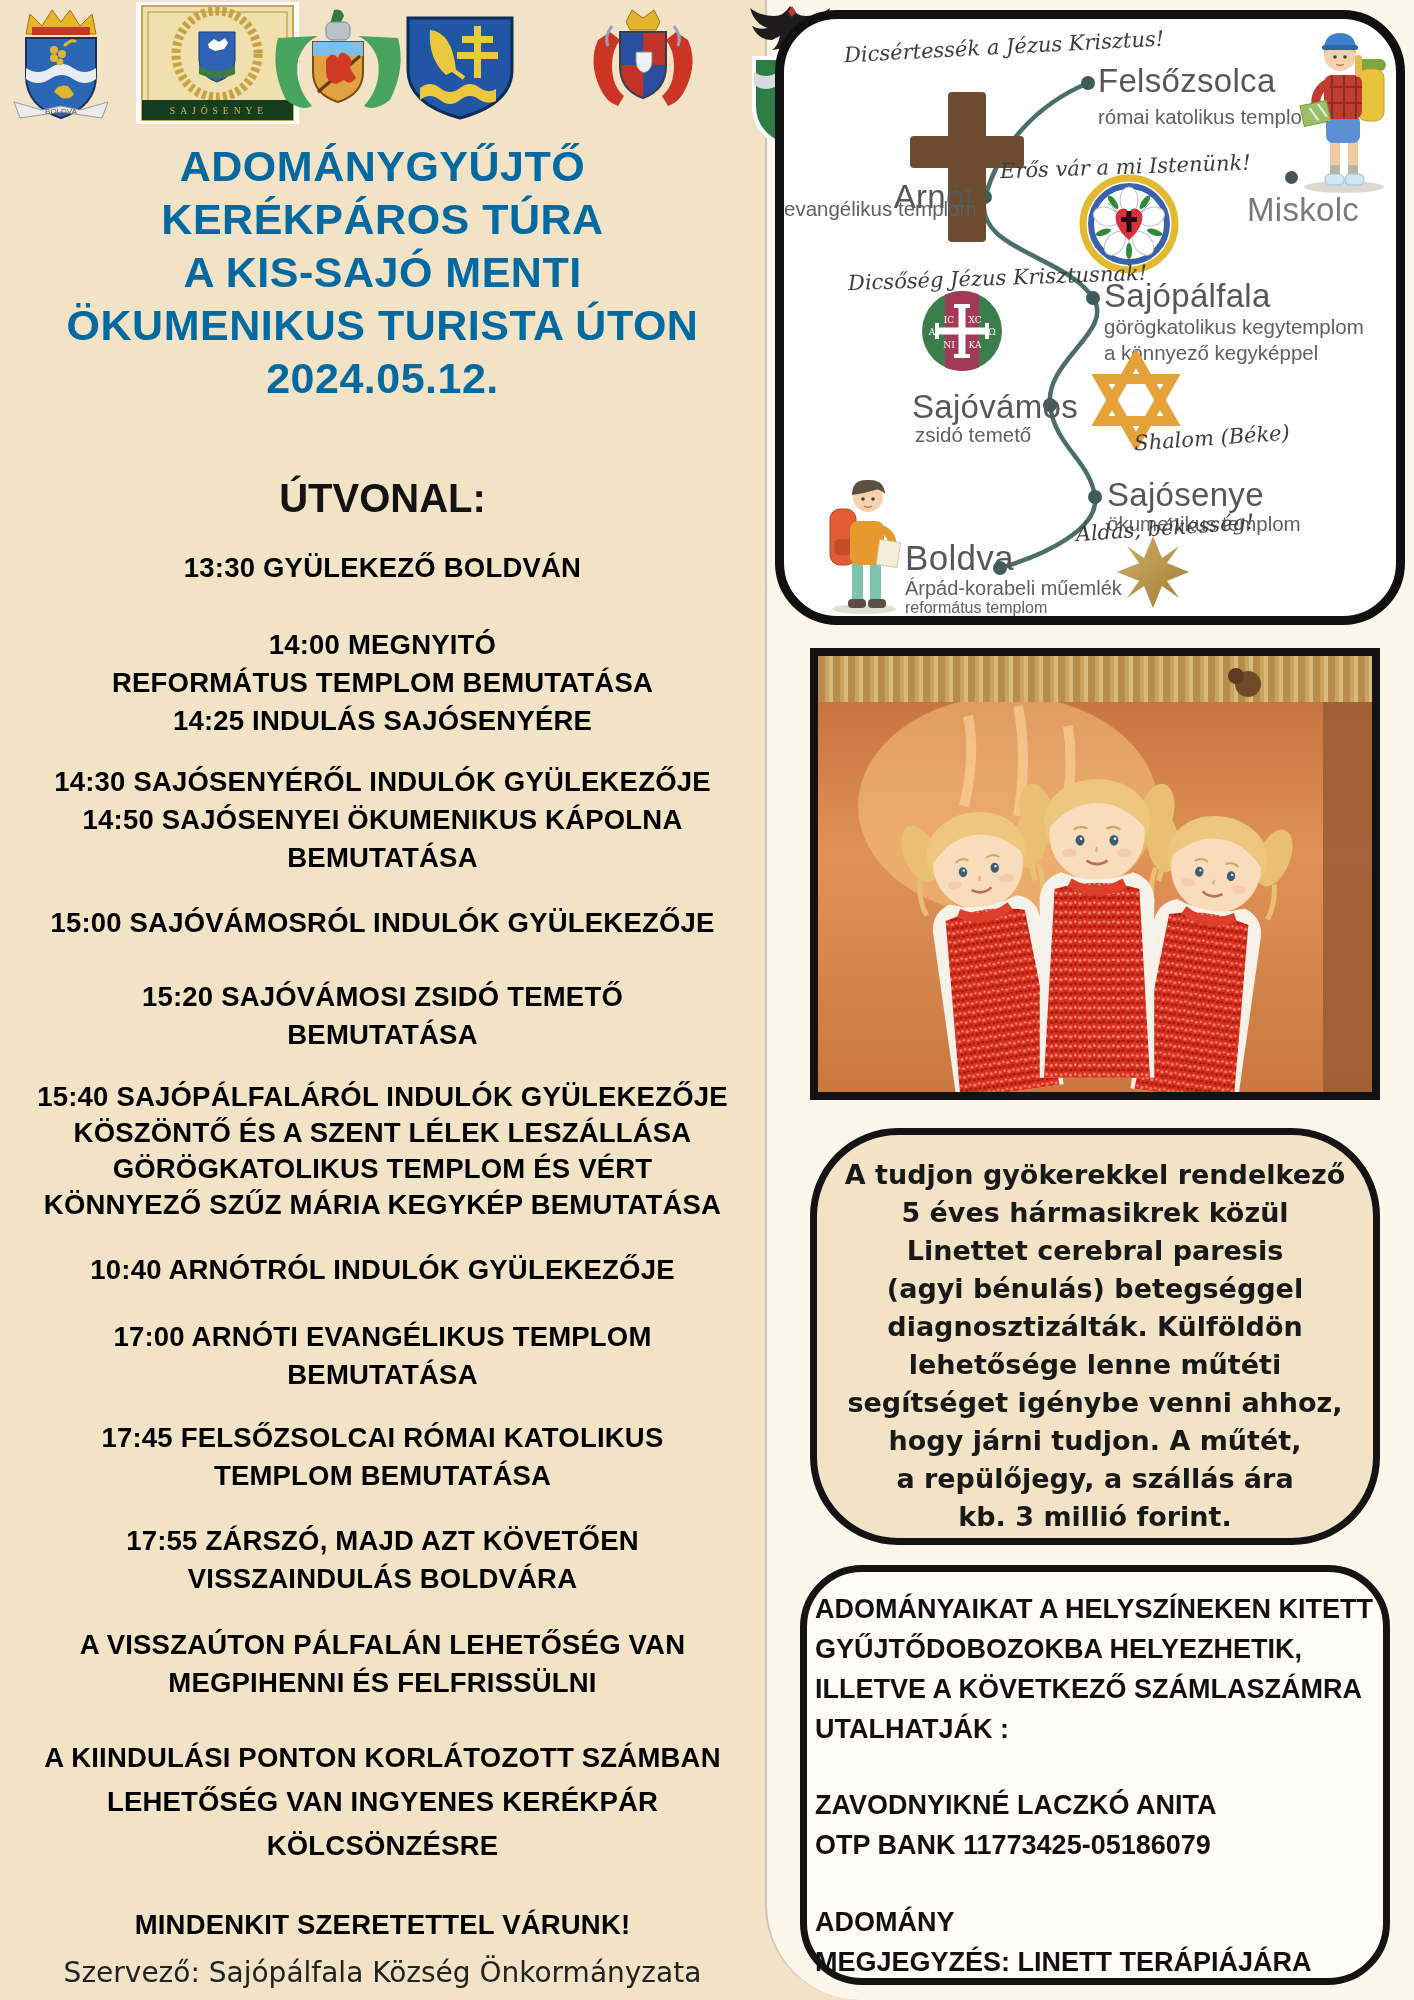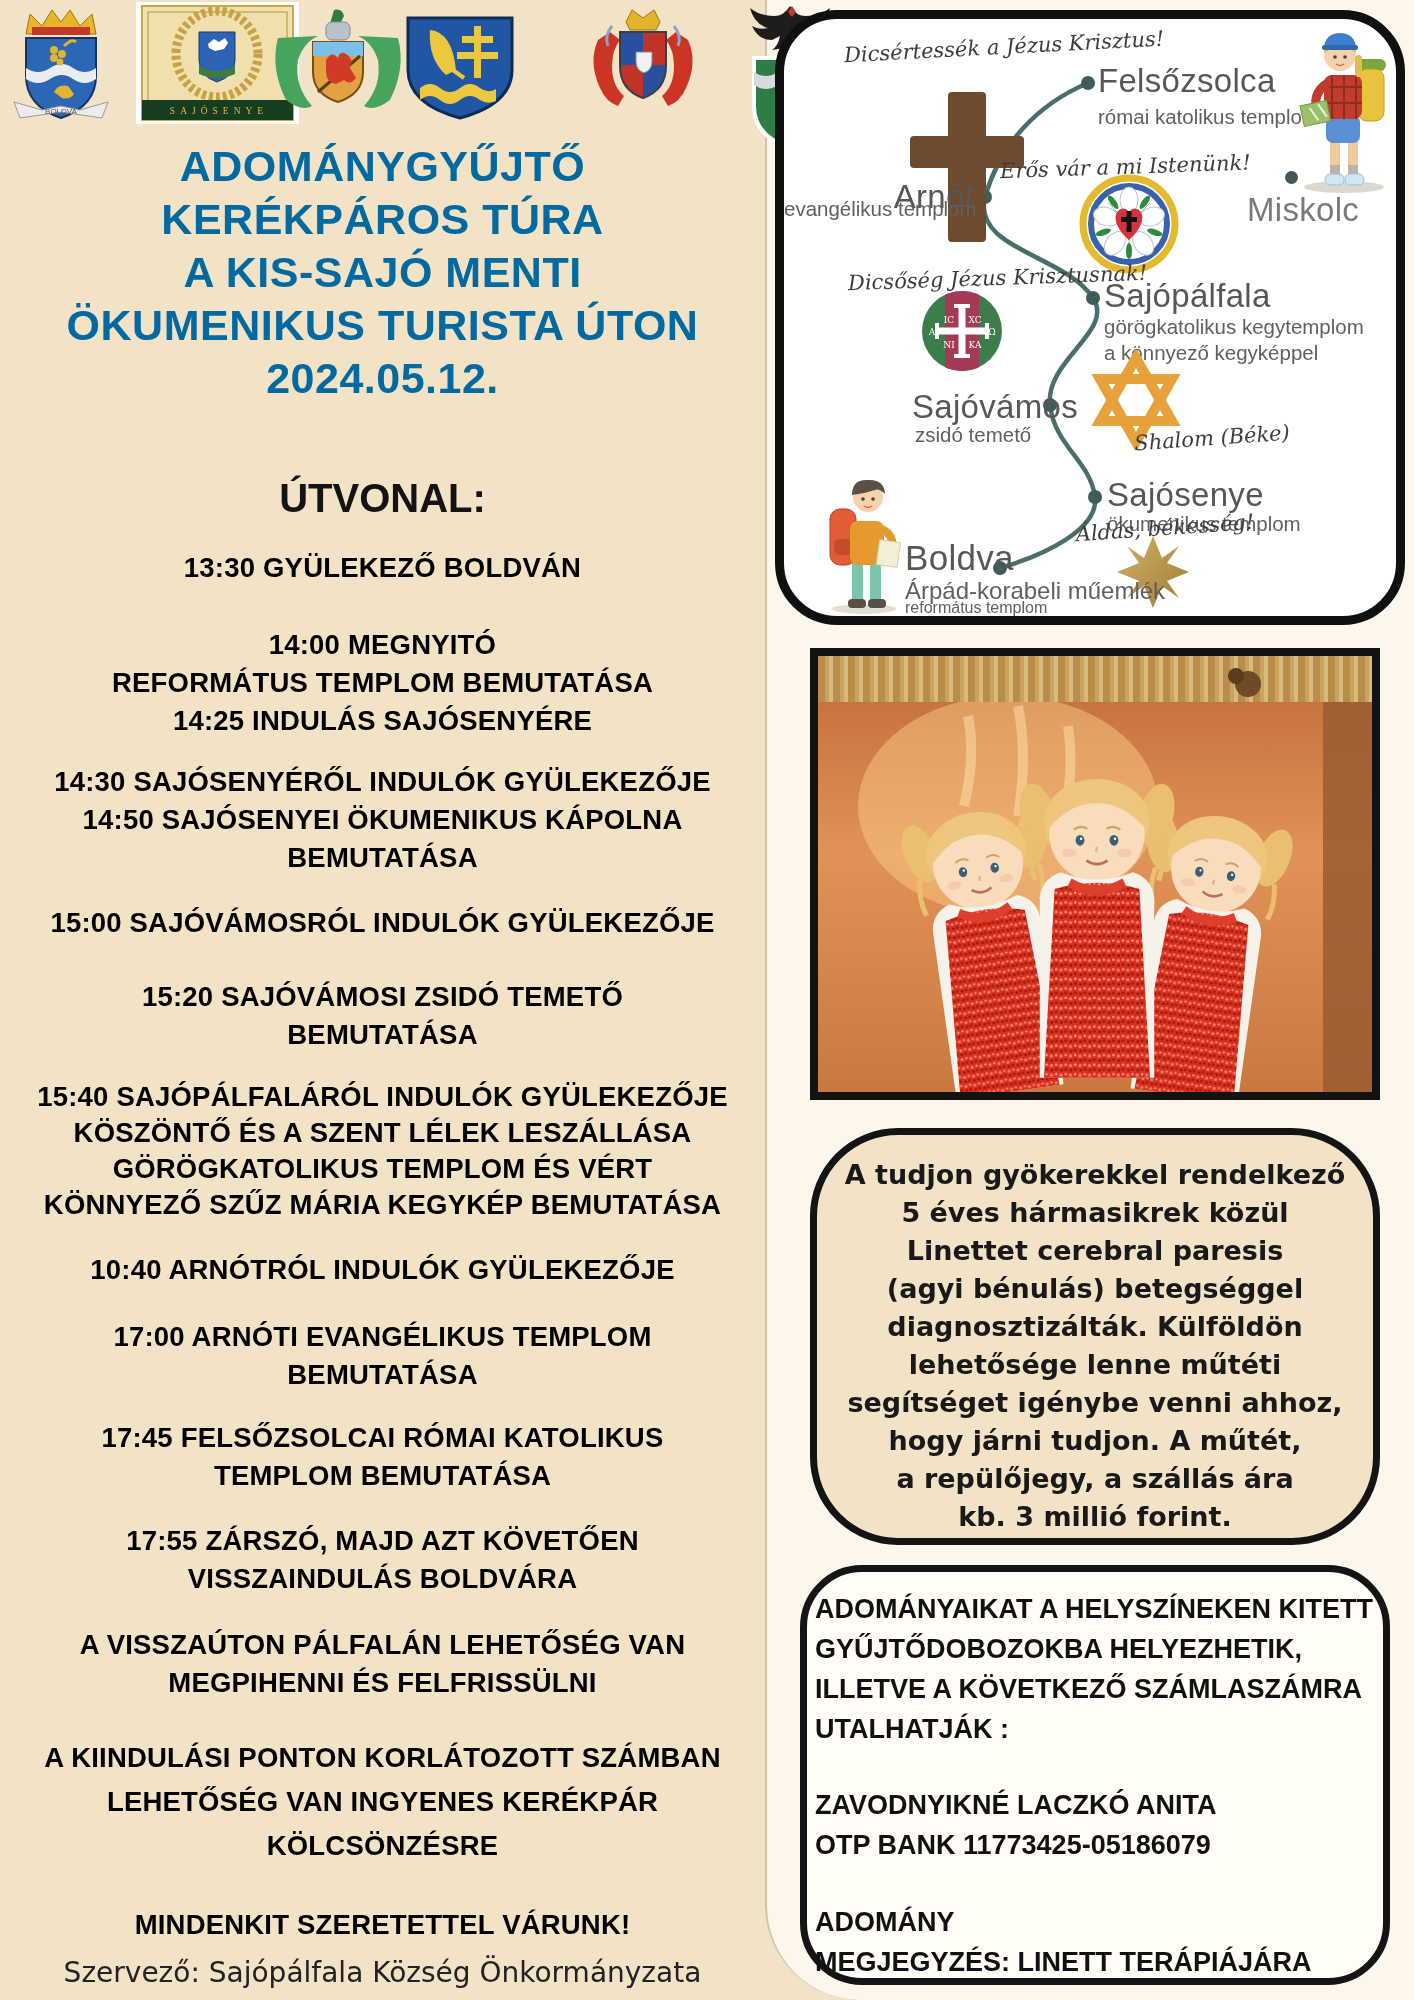--- a/index.html
+++ b/index.html
@@ -340,21 +340,21 @@
 
     <svg style="left:331px;top:515px" width="76" height="76" viewBox="-38 -38 76 76">
       <linearGradient id="goldg" x1="0" y1="0" x2="1" y2="1">
         <stop offset="0" stop-color="#d3b06a"></stop>
           <stop offset="1" stop-color="#9f7d33"></stop>
       </linearGradient>
       <path d="M0,-36 L9,-14 L26,-26 L14,-9 L36,0 L14,9 L26,26 L9,14 L0,36 L-9,14 L-26,26 L-14,9 L-36,0 L-14,-9 L-26,-26 L-9,-14 Z" fill="url(#goldg)"></path>
     </svg>
 
     <div class="st-name" style="left:121px;top:519px;font-size:35px">Boldva</div>
-    <div class="st-sub" style="left:121px;top:558px;font-size:24px">Árpád-korabeli műemlék</div>
+    <div class="st-sub" style="left:121px;top:558px;font-size:20px">Árpád-korabeli műemlék</div>
     <div class="st-sub" style="left:121px;top:580px;font-size:16px">református templom</div>
 
     <svg style="left:40px;top:450px" width="85" height="145" viewBox="0 0 85 145">
       <ellipse cx="40" cy="140" rx="32" ry="5" fill="#e3ded2"></ellipse>
       <rect x="28" y="92" width="11" height="42" fill="#7cc4ae"></rect>
         <rect x="46" y="92" width="11" height="42" fill="#7cc4ae"></rect>
       <rect x="24" y="130" width="18" height="9" rx="4" fill="#5a4f43"></rect>
         <rect x="44" y="130" width="18" height="9" rx="4" fill="#5a4f43"></rect>
       <rect x="6" y="40" width="26" height="56" rx="10" fill="#e25c35" stroke="#b5441f"></rect>
       <rect x="10" y="70" width="18" height="16" rx="5" fill="#c44c28"></rect>

